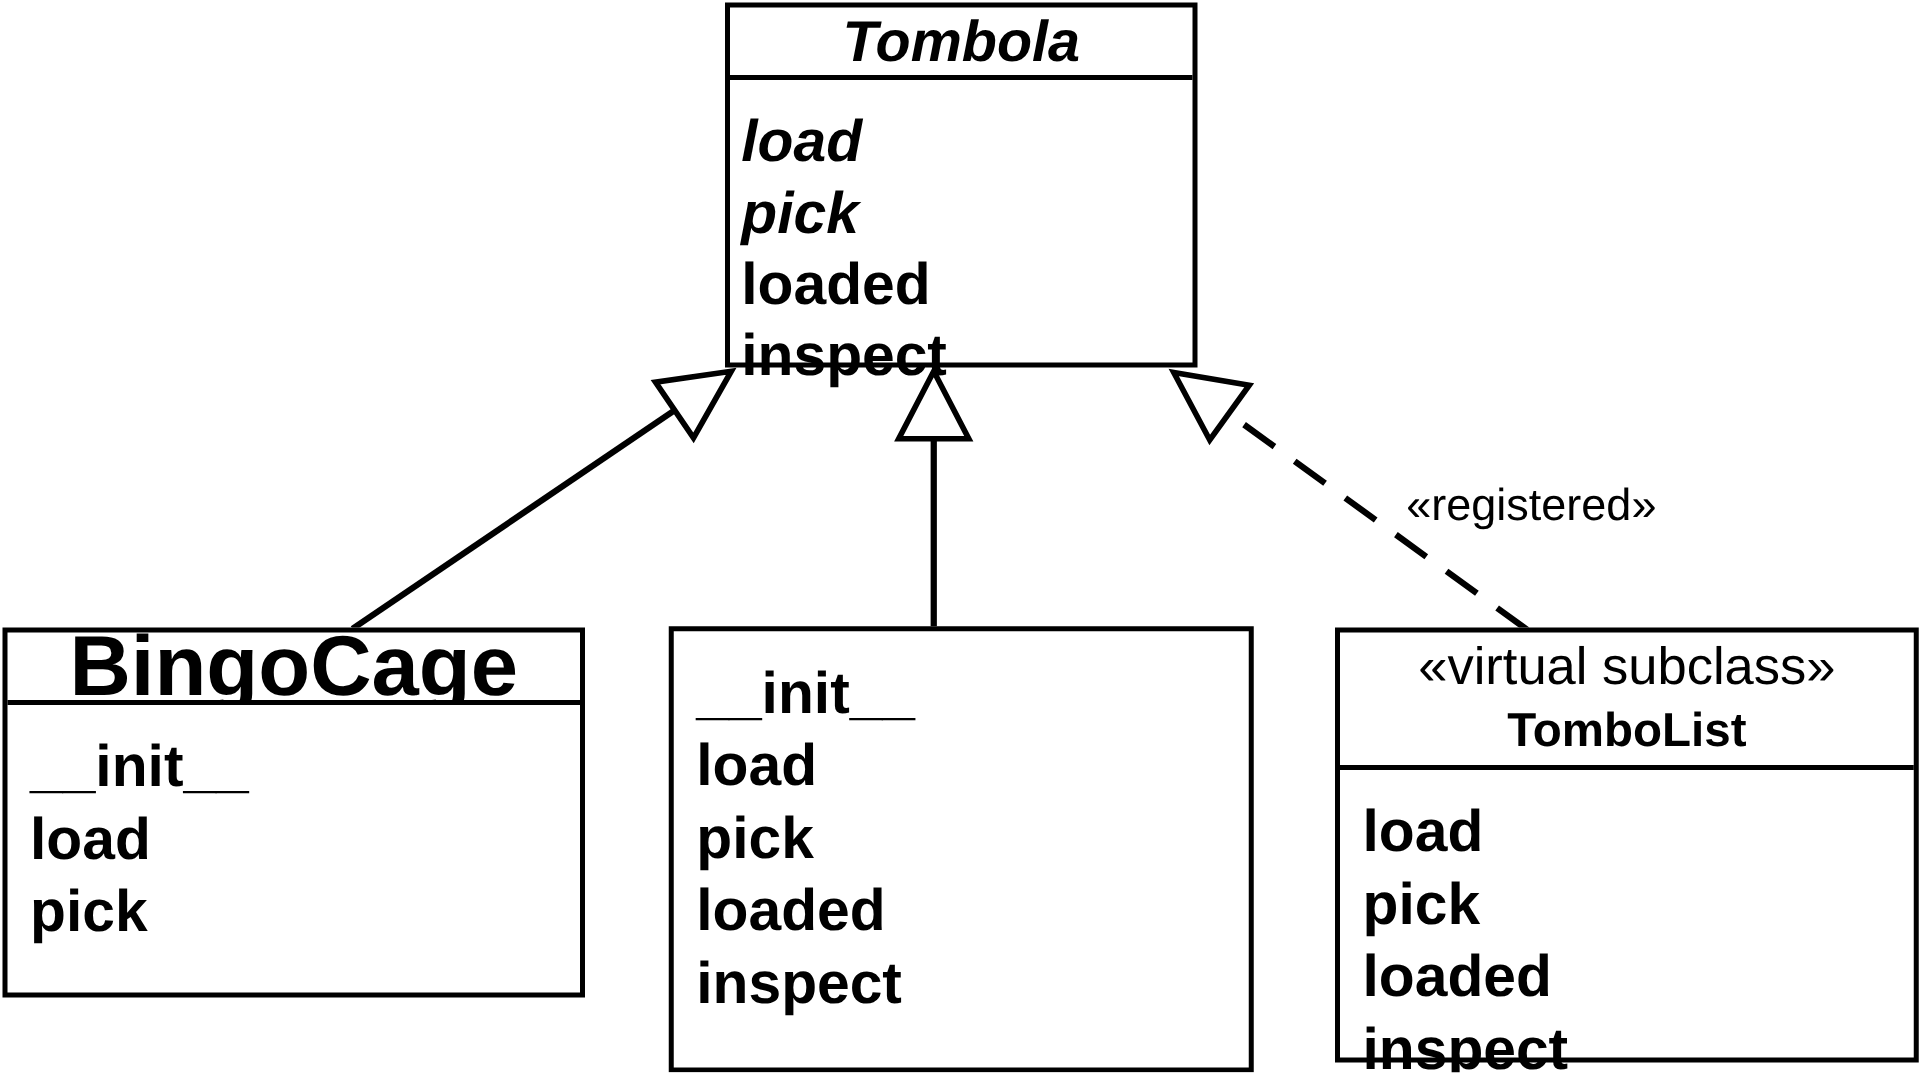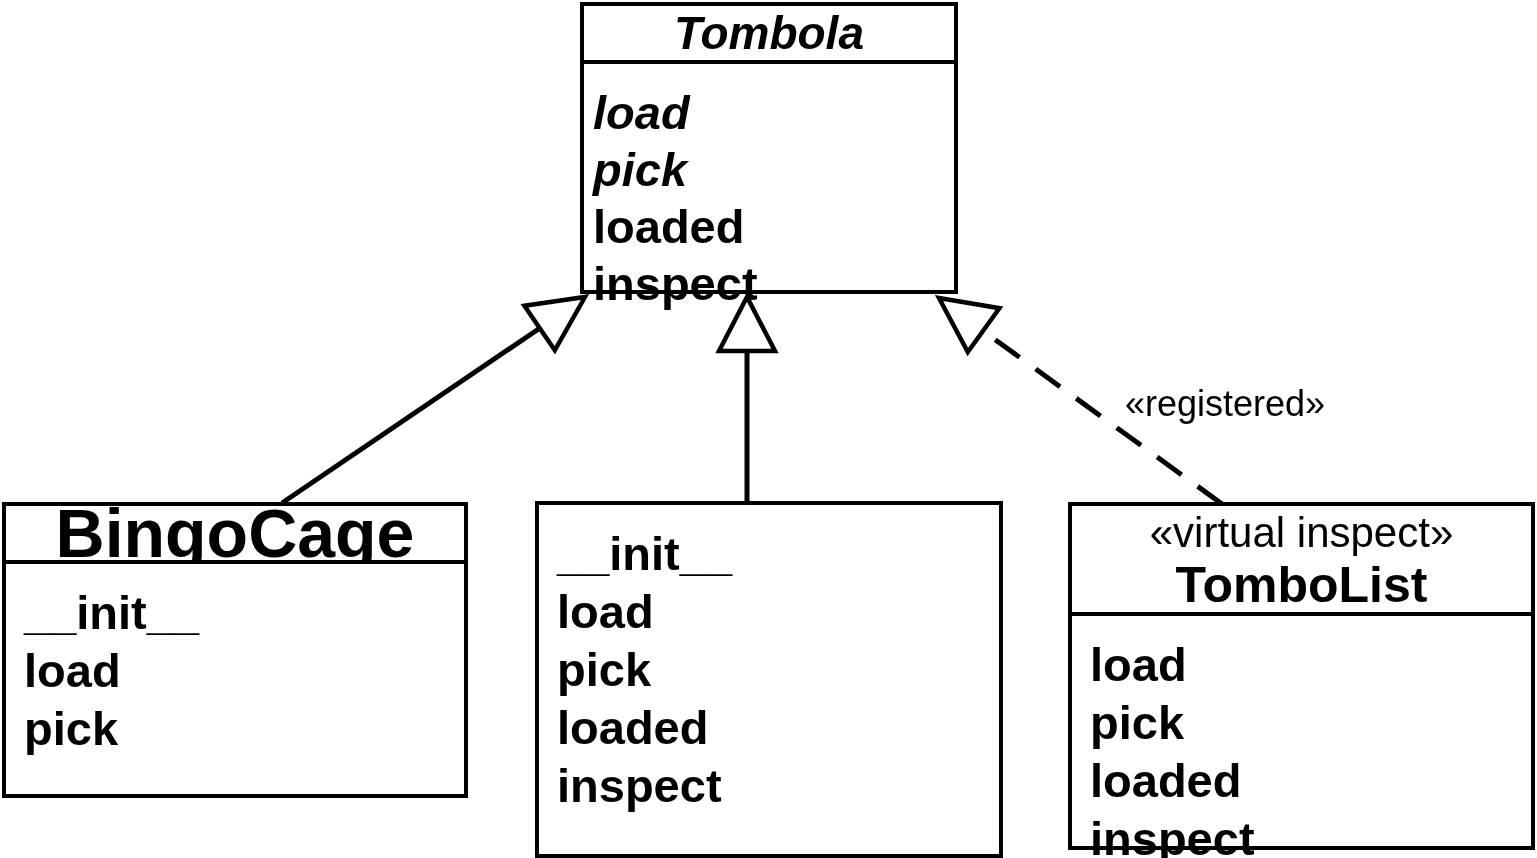--- a/index.html
+++ b/index.html
@@ -65,21 +65,21 @@
     text-align: center;
     padding-top: 2px;
   }
   .box-tombolist .uml-stereotype {
     font-size: 42px;
     line-height: 50px;
     font-weight: normal;
     white-space: nowrap;
   }
   .box-tombolist .uml-name {
-    font-size: 50px;
+    font-size: 38px;
     line-height: 54px;
     font-weight: bold;
     white-space: nowrap;
   }
   .box-tombolist .uml-method { line-height: 58px; font-size: 47px; padding-left: 18px; }
   
   .edge-label {
     position: absolute;
     left: 1125px;
     top: 356px;
@@ -136,21 +136,21 @@
       <div class="uml-method">__init__</div>
       <div class="uml-method">load</div>
       <div class="uml-method">pick</div>
       <div class="uml-method">loaded</div>
       <div class="uml-method">inspect</div>
     </div>
   </div>
 
   <div class="uml-box box-tombolist">
     <div class="uml-header">
-      <div class="uml-stereotype">«virtual inspect»</div>
+      <div class="uml-stereotype">«virtual subclass»</div>
       <div class="uml-name">TomboList</div>
     </div>
     <div class="uml-methods">
       <div class="uml-method">load</div>
       <div class="uml-method">pick</div>
       <div class="uml-method">loaded</div>
       <div class="uml-method">inspect</div>
     </div>
   </div>
 

